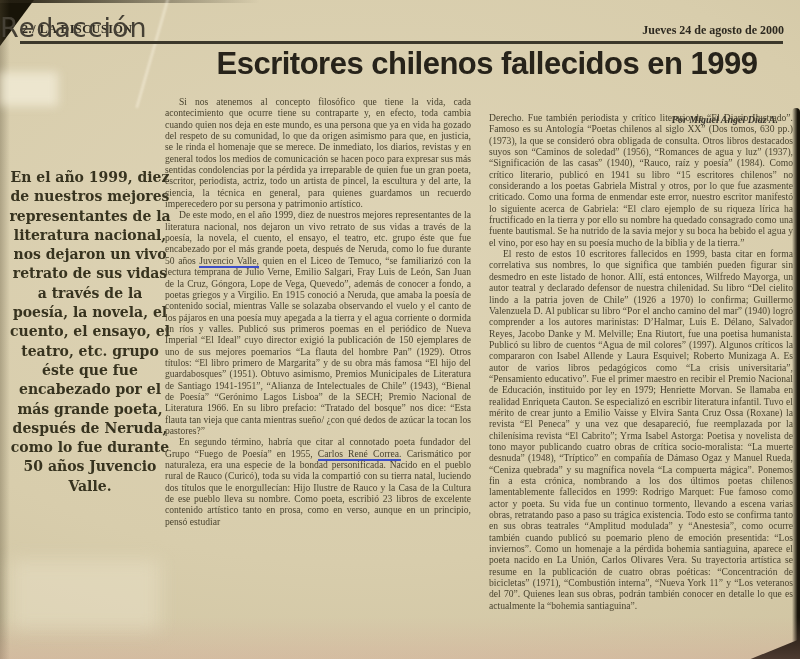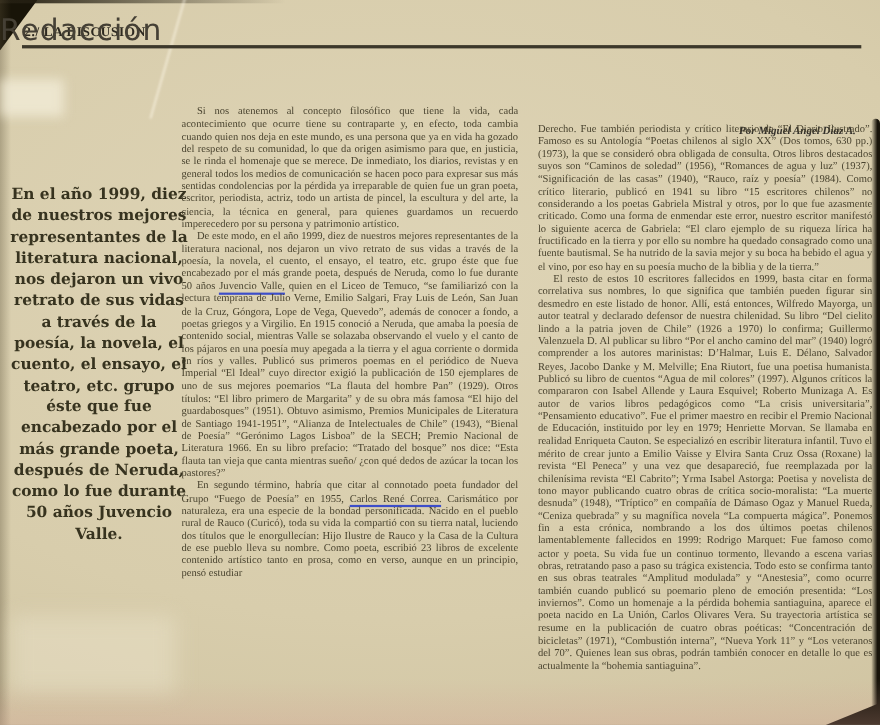--- a/index.html
+++ b/index.html
@@ -70,22 +70,24 @@
   <div class="edge-left"></div>
   <div class="edge-right"></div>
   <div class="corner-br"></div>
   <div class="tint-bottom"></div>
   <div class="glare1"></div>
   <div class="glare2"></div>
   <div class="crease"></div>
 
   <span class="masthead">2./ LA DISCUSION</span>
   <span class="section-title">Redacción</span>
+  <span class="issue-date">Jueves 24 de agosto de 2000</span>
   <div class="header-rule"></div>
 
+  <h1 class="headline">Escritores chilenos fallecidos en 1999</h1>
   <div class="byline">Por Miguel Angel Díaz A.</div>
 
   <div class="pullquote">En el año 1999, diez de nuestros mejores representantes de la literatura nacional, nos dejaron un vivo retrato de sus vidas a través de la poesía, la novela, el cuento, el ensayo, el teatro, etc. grupo éste que fue encabezado por el más grande poeta, después de Neruda, como lo fue durante 50 años Juvencio Valle.</div>
 
   <div class="col col1">
     <p class="indent"><span>Si nos atenemos al concepto filosófico que tiene la vida, cada acontecimiento que ocurre tiene su contraparte y, en efecto, toda cambia cuando quien nos deja en este mundo, es una persona que ya en vida ha gozado del respeto de su comunidad, lo que da origen asimismo para que, en justicia, se le rinda el homenaje que se merece. De inmediato, los diarios, revistas y en general todos los medios de comunicación se hacen poco para expresar sus más sentidas condolencias por la pérdida ya irreparable de quien fue un gran poeta, escritor, periodista, actriz, todo un artista de pincel, la escultura y del arte, la ciencia, la técnica en general, para quienes guardamos un recuerdo imperecedero por su persona y patrimonio artístico.</span></p>
     <p class="indent"><span>De este modo, en el año 1999, diez de nuestros mejores representantes de la literatura nacional, nos dejaron un vivo retrato de sus vidas a través de la poesía, la novela, el cuento, el ensayo, el teatro, etc. grupo éste que fue encabezado por el más grande poeta, después de Neruda, como lo fue durante 50 años </span><span class="pen" style="border-bottom-color: rgb(61, 78, 201);">Juvencio Valle,</span><span> quien en el Liceo de Temuco, “se familiarizó con la lectura temprana de Julio Verne, Emilio Salgari, Fray Luis de León, San Juan de la Cruz, Góngora, Lope de Vega, Quevedo”, además de conocer a fondo, a poetas griegos y a Virgilio. En 1915 conoció a Neruda, que amaba la poesía de contenido social, mientras Valle se solazaba observando el vuelo y el canto de los pájaros en una poesía muy apegada a la tierra y el agua corriente o dormida en ríos y valles. Publicó sus primeros poemas en el periódico de Nueva Imperial “El Ideal” cuyo director exigió la publicación de 150 ejemplares de uno de sus mejores poemarios “La flauta del hombre Pan” (1929). Otros títulos: “El libro primero de Margarita” y de su obra más famosa “El hijo del guardabosques” (1951). Obtuvo asimismo, Premios Municipales de Literatura de Santiago 1941-1951”, “Alianza de Intelectuales de Chile” (1943), “Bienal de Poesía” “Gerónimo Lagos Lisboa” de la SECH; Premio Nacional de Literatura 1966. En su libro prefacio: “Tratado del bosque” nos dice: “Esta flauta tan vieja que canta mientras sueño/ ¿con qué dedos de azúcar la tocan los pastores?”</span></p>
     <p class="indent"><span>En segundo término, habría que citar al connotado poeta fundador del Grupo “Fuego de Poesía” en 1955, </span><span class="pen" style="border-bottom-color: rgb(61, 78, 201);">Carlos René Correa.</span><span> Carismático por naturaleza, era una especie de la bondad personificada. Nacido en el pueblo rural de Rauco (Curicó), toda su vida la compartió con su tierra natal, luciendo dos títulos que le enorgullecían: Hijo Ilustre de Rauco y la Casa de la Cultura de ese pueblo lleva su nombre. Como poeta, escribió 23 libros de excelente contenido artístico tanto en prosa, como en verso, aunque en un principio, pensó estudiar</span></p>
   </div>
 

